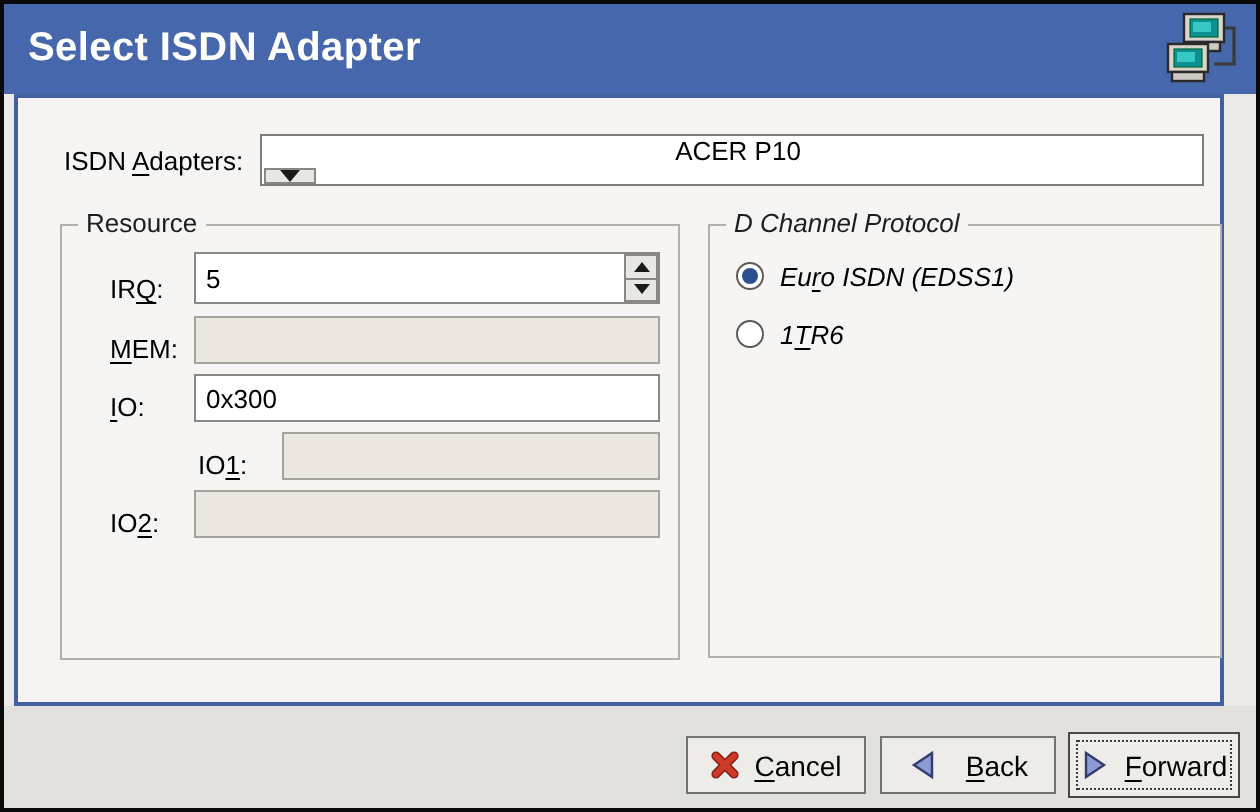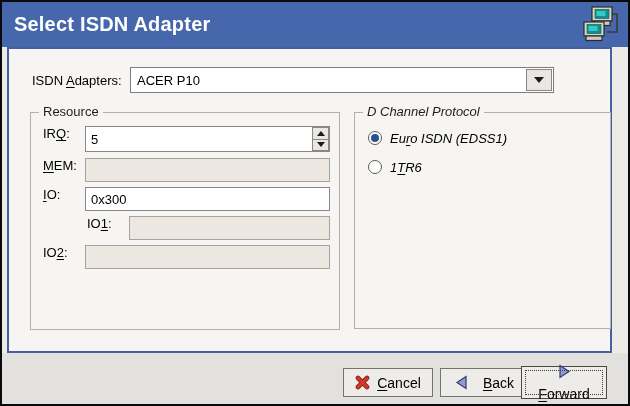--- a/index.html
+++ b/index.html
@@ -12,39 +12,39 @@
             display:flex;align-items:center;}
   .titlebar .title{color:#fff;font-size:20px;font-weight:bold;padding-left:12px;letter-spacing:.2px;}
   .title-icon{position:absolute;right:7px;top:3px;width:40px;height:40px;}
 
   
   .panel{position:absolute;left:5px;top:45px;width:605px;height:306px;box-sizing:border-box;
          border:2px solid #41629f;background:#f6f5f3;}
 
   
   .adapter-label{position:absolute;left:23px;top:18px;height:26px;display:flex;align-items:center;}
-  .combo{position:absolute;left:121px;top:18px;width:424px;height:26px;box-sizing:border-box;
-         background:#fff;border:1px solid #7f7d79;display:flex;align-items:center;}
+  .combo{position:absolute;left:121px;top:18px;width:472px;height:26px;box-sizing:border-box;
+         background:#fff;border:1px solid #7f7d79;display:flex;align-items:center;flex-direction:column;}
   .combo-text{flex:1;padding-left:6px;}
   .combo-btn{width:24px;align-self:stretch;margin:1px;background:#e9e7e3;border:1px solid #8a8884;
              display:flex;align-items:center;justify-content:center;}
   .arr-down{width:0;height:0;border-left:5px solid transparent;border-right:5px solid transparent;
             border-top:6px solid #1a1a1a;}
   .arr-up-sm{width:0;height:0;border-left:4px solid transparent;border-right:4px solid transparent;
              border-bottom:5px solid #1a1a1a;}
   .arr-down-sm{width:0;height:0;border-left:4px solid transparent;border-right:4px solid transparent;
                border-top:5px solid #1a1a1a;}
 
   
   .group{position:absolute;box-sizing:border-box;border:1px solid #b3b0aa;}
   .group-resource{left:21px;top:63px;width:310px;height:218px;}
   .group-protocol{left:345px;top:63px;width:257px;height:217px;font-style:italic;}
   .legend{position:absolute;top:-9px;left:8px;background:#f6f5f3;padding:0 4px;color:#1d1d1d;}
 
-  .row{position:absolute;left:12px;right:9px;height:24px;display:flex;align-items:flex-start;}
+  .row{position:absolute;left:24px;right:9px;height:24px;display:flex;align-items:flex-end;}
   .row .flabel{width:42px;flex:none;}
   .entry{flex:1;height:24px;box-sizing:border-box;border:1px solid #8a8884;background:#fff;
          font-family:"Liberation Sans","DejaVu Sans",sans-serif;font-size:13px;padding:0 5px;color:#000;min-width:0;}
   .entry.disabled{background:#ece8e1;border-color:#a6a29c;}
   .spinwrap{flex:1;display:flex;height:26px;box-sizing:border-box;border:1px solid #8a8884;background:#fff;min-width:0;}
   .spinwrap input{flex:1;border:none;outline:none;background:#fff;font:13px "Liberation Sans","DejaVu Sans",sans-serif;
                   padding:0 5px;min-width:0;}
   .spincol{width:17px;flex:none;display:flex;flex-direction:column;}
   .spinbtn{flex:1;background:#e9e7e3;border:1px solid #8a8884;display:flex;align-items:center;justify-content:center;}
   .spinbtn + .spinbtn{border-top:none;}
@@ -55,22 +55,22 @@
                 box-sizing:border-box;position:relative;flex:none;}
   .radio-circle.sel::after{content:"";position:absolute;left:2px;top:2px;width:8px;height:8px;border-radius:50%;
                 background:#2c4f8f;}
 
   
   .btnbar{position:absolute;left:0;right:0;top:351px;bottom:0;background:#e2e1de;}
   .btn{position:absolute;box-sizing:border-box;border:1px solid #737373;background:#eeece8;
        display:flex;align-items:center;justify-content:center;gap:7px;font-size:14px;color:#000;}
   .btn-cancel{left:341px;top:15px;width:90px;height:29px;}
   .btn-back{left:438px;top:15px;width:88px;height:29px;gap:14px;}
-  .btn-forward{left:519px;top:13px;width:86px;height:33px;border-color:#4a4846;
-               outline:1px dotted #3c3c3c;outline-offset:-5px;flex-direction:column;}
+  .btn-forward{left:532px;top:13px;width:86px;height:33px;border-color:#4a4846;
+               outline:1px dotted #3c3c3c;outline-offset:-5px;}
   .mn{text-decoration:underline;text-underline-offset:2px;}
   .icon14{width:15px;height:15px;flex:none;}
 </style>
 </head>
 <body>
 
 <div class="window">
 
   <div class="titlebar">
     <span class="title">Select ISDN Adapter</span>

